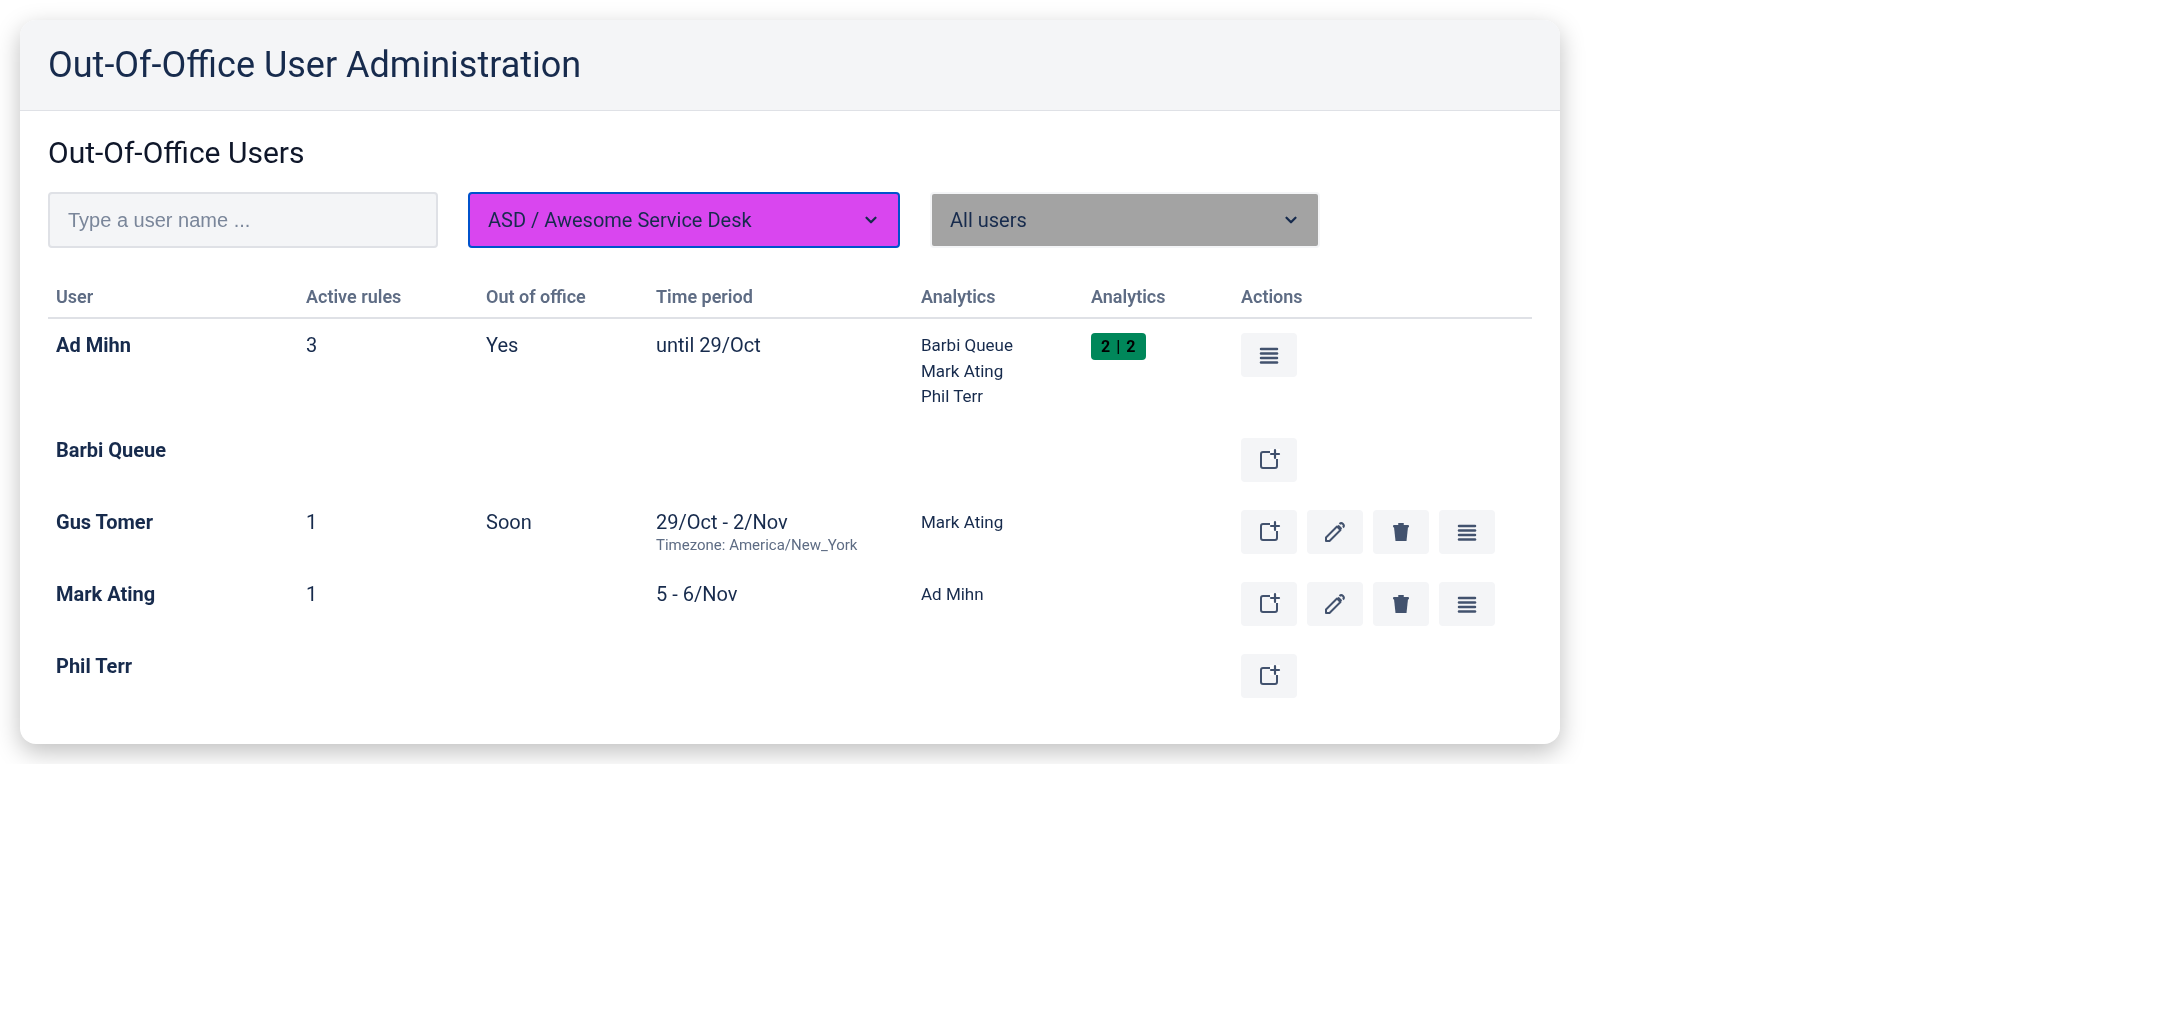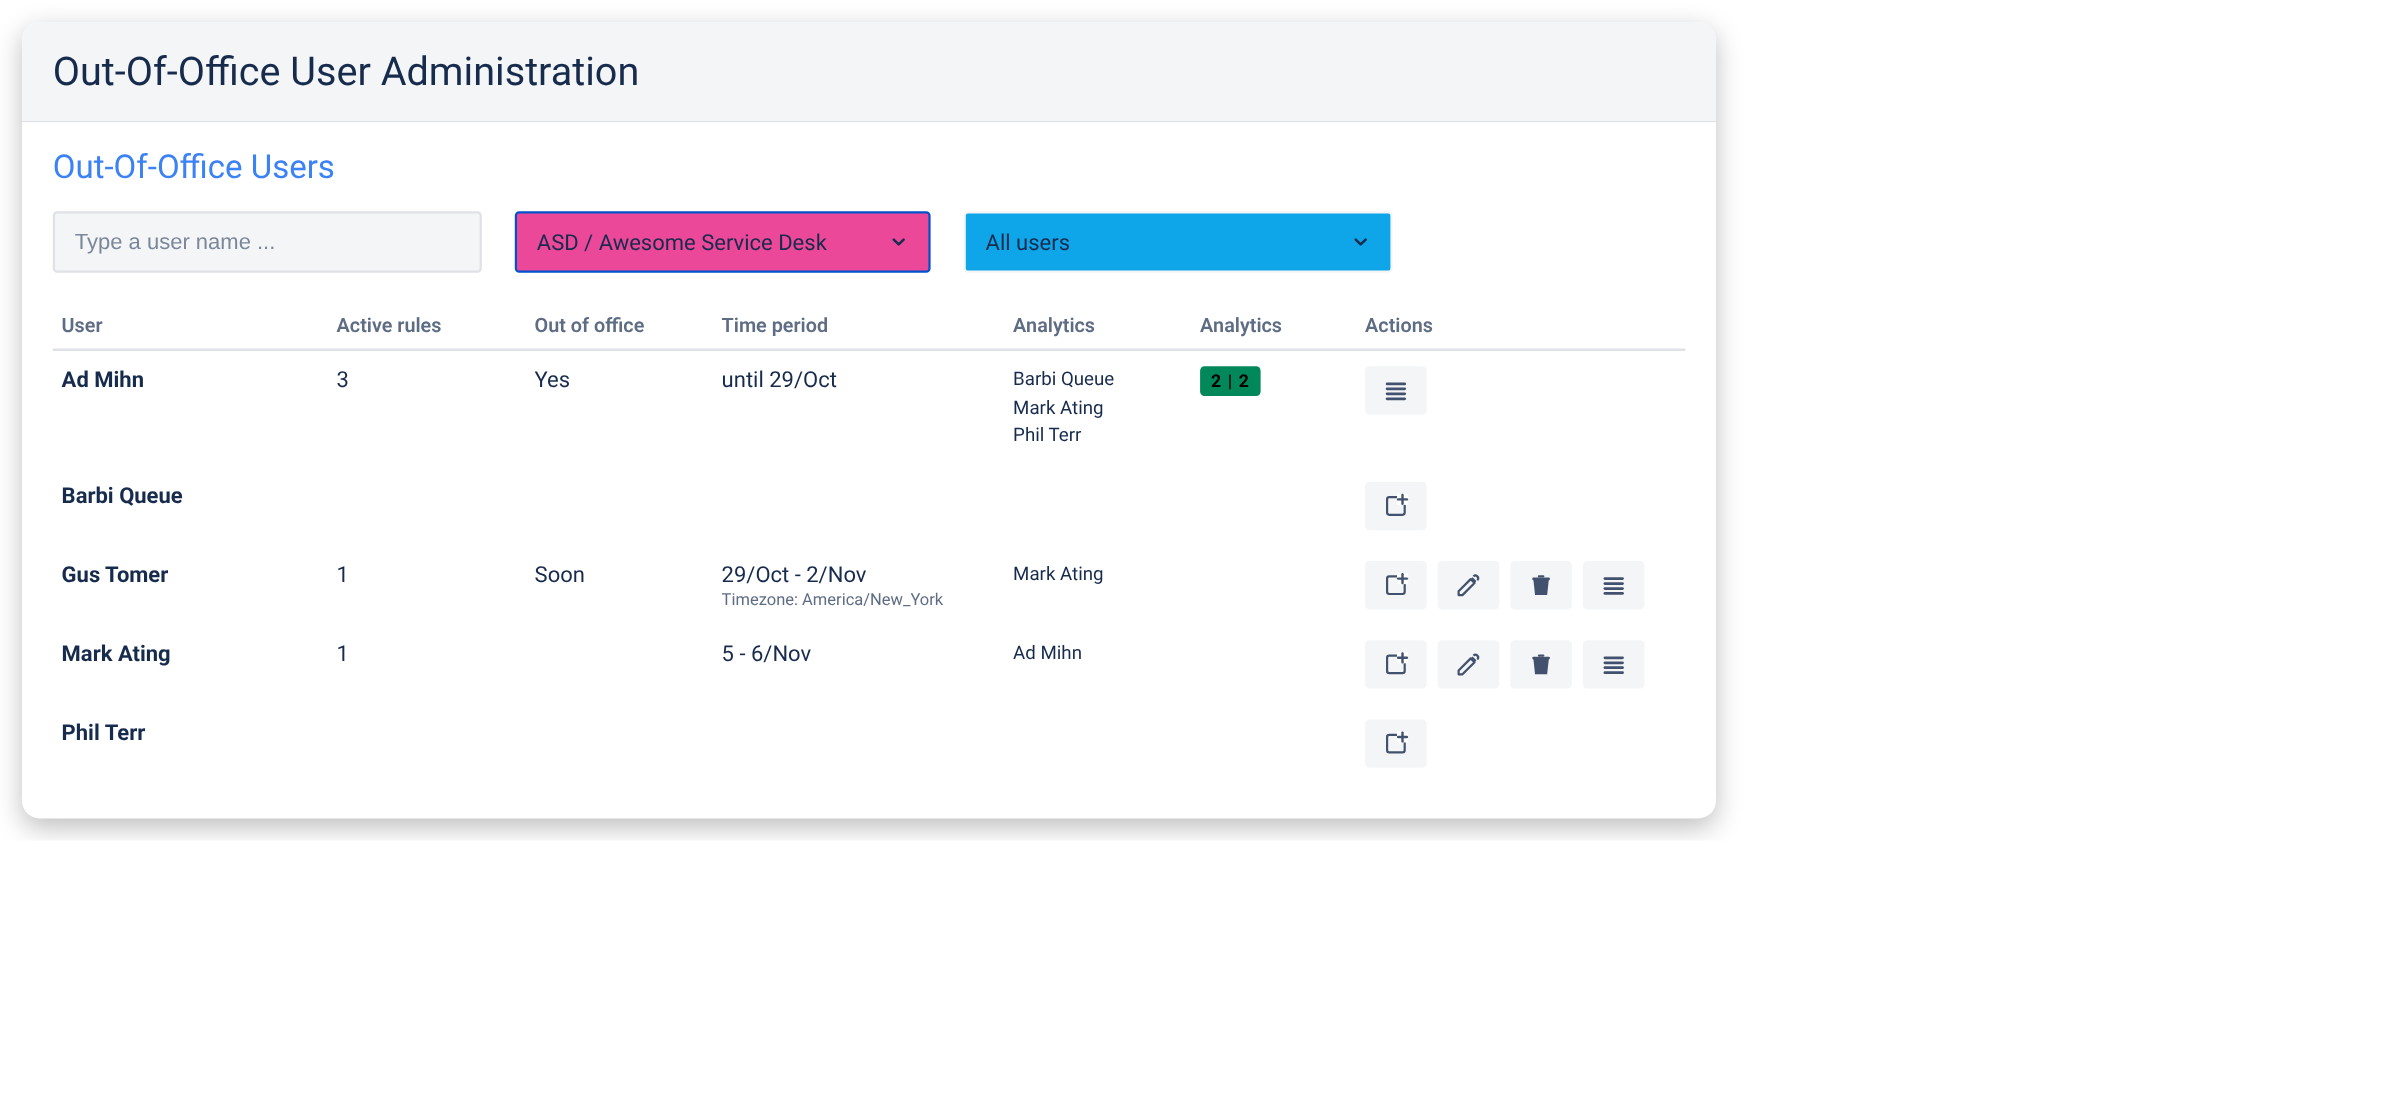--- a/index.html
+++ b/index.html
@@ -28,21 +28,21 @@
       font-size: 36px;
       font-weight: 400;
       color: #172b4d;
     }
     .content {
       padding: 24px 28px 32px;
     }
     .subtitle {
       font-size: 30px;
       font-weight: 400;
-      color: #3b82f6;
+      color: #0f172a;
       margin-bottom: 22px;
     }
     .filters {
       display: flex;
       gap: 30px;
       margin-bottom: 28px;
     }
     .search-input {
       width: 390px;
       height: 56px;
@@ -62,28 +62,28 @@
       padding: 0 18px;
       border-radius: 4px;
       font-size: 20px;
       display: flex;
       align-items: center;
       justify-content: space-between;
       gap: 30px;
       cursor: pointer;
     }
     .dropdown-primary {
-      width: 378px;
+      width: 432px;
       border: 2px solid #0052cc;
       color: #172b4d;
-      background: #ec4899;
+      background: #d946ef;
     }
     .dropdown-secondary {
       width: 390px;
-      background: #0ea5e9;
+      background: #a3a3a3;
       border: 2px solid #f4f5f7;
       color: #172b4d;
     }
     .chevron {
       width: 18px;
       height: 18px;
       flex-shrink: 0;
     }
     .chevron svg {
       display: block;

